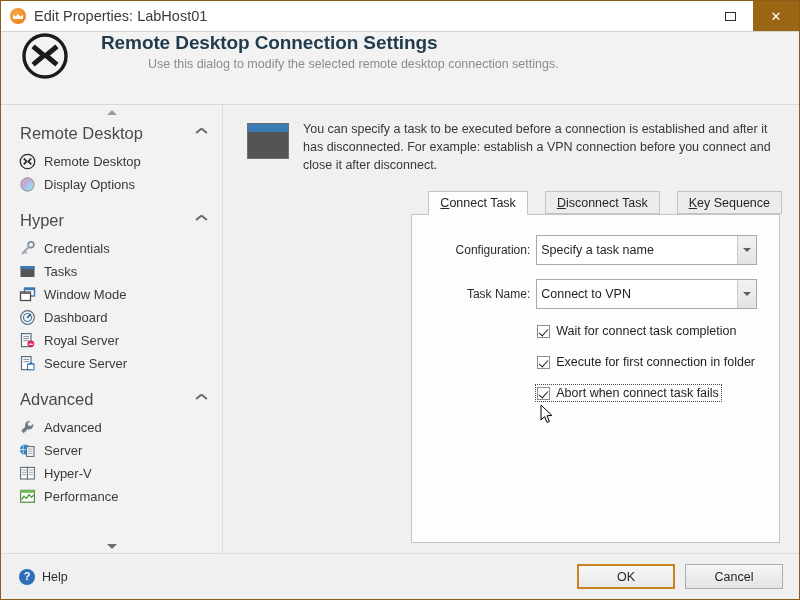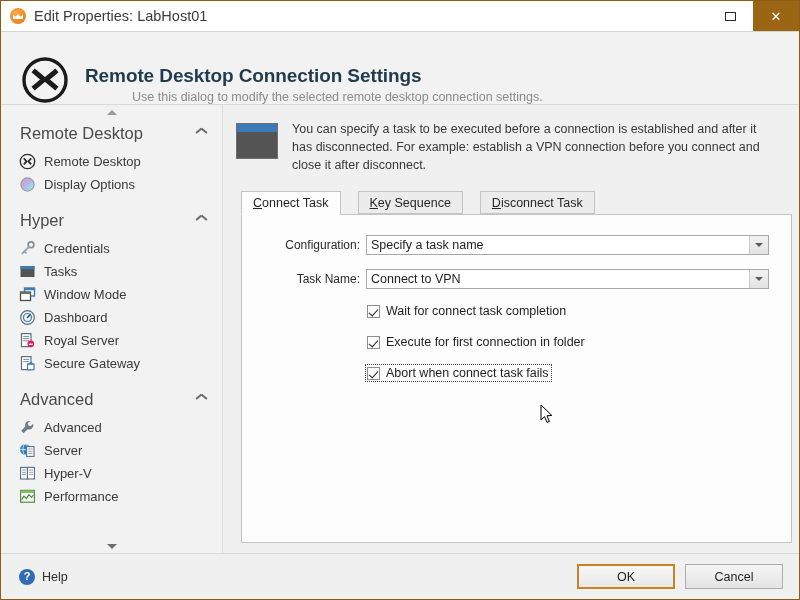--- a/index.html
+++ b/index.html
@@ -77,23 +77,24 @@
     font-family: "Liberation Sans", sans-serif;
     line-height: 1;
   }
   
   .header {
     flex: 0 0 74px;
     background: #f2f2f2;
     border-top: 1px solid #d4d4d4;
     border-bottom: 1px solid #d9d9d9;
     display: flex;
-    align-items: flex-end;
+    align-items: flex-start;
     padding-left: 20px;
     box-sizing: border-box;
+    gap: 16px;
   }
   .header-icon {
     width: 48px; height: 48px;
     flex: 0 0 48px;
     margin-right: 16px;
   }
   .header-text .h-title {
     font-size: 19px;
     font-weight: bold;
     color: #1f3b4d;
@@ -179,25 +180,26 @@
     width: 17px; height: 17px;
     flex: 0 0 17px;
     margin-right: 8px;
     position: relative;
   }
   .nav-label { white-space: nowrap; }
   .group-gap { height: 10px; }
   
   .content {
     flex: 1 1 auto;
-    padding: 10px 4px 0 13px;
+    padding: 10px 16px 0 13px;
     box-sizing: border-box;
     display: flex;
     flex-direction: column;
     min-width: 0;
+    align-items: flex-end;
   }
   .info-row {
     display: flex;
     align-items: flex-start;
     margin-top: 6px;
     margin-bottom: 16px;
   }
   .info-icon {
     width: 42px; height: 36px;
     flex: 0 0 42px;
@@ -268,21 +270,21 @@
   .field-label {
     font-size: 12px;
     color: #2b2b2b;
     text-align: right;
     width: 96px;
     flex: 0 0 96px;
     margin-right: 6px;
   }
   .combo {
     flex: 1 1 auto;
-    height: 20px;
+    height: 30px;
     border: 1px solid #a8a8a8;
     background: #ffffff;
     display: flex;
     align-items: stretch;
     box-sizing: border-box;
   }
   .combo-value {
     flex: 1 1 auto;
     display: flex;
     align-items: center;
@@ -543,21 +545,21 @@
         <div class="nav-item">
           <span class="nav-icon">
             <svg width="17" height="17" viewBox="0 0 17 17">
               <rect x="2.5" y="1.6" width="9.5" height="13" fill="#ffffff" stroke="#5a6e80" stroke-width="1.2"></rect>
               <line x1="4.3" y1="4.4" x2="10.2" y2="4.4" stroke="#7d8b99" stroke-width="1"></line>
               <line x1="4.3" y1="6.6" x2="10.2" y2="6.6" stroke="#7d8b99" stroke-width="1"></line>
               <rect x="8.6" y="9" width="6.4" height="5.8" fill="#ffffff" stroke="#2b6ca3" stroke-width="1"></rect>
               <path d="M8.2 9.4 L11.8 6.8 L15.4 9.4 Z" fill="#2f7fc0"></path>
             </svg>
           </span>
-          <span class="nav-label">Secure Gateway</span>
+          <span class="nav-label">Secure Server</span>
         </div>
 
         <div class="group-gap"></div>
 
         <div class="group-header">
           <span>Advanced</span>
           <span class="group-chev"></span>
         </div>
 
         <div class="nav-item">
@@ -624,24 +626,24 @@
           <div class="info-icon-inner"></div>
         </div>
         <div class="info-text">You can specify a task to be executed before a connection is established and after it has disconnected. For example: establish a VPN connection before you connect and close it after disconnect.</div>
       </div>
 
       <div class="tabstrip">
         <div class="tab active">
           <span><u>C</u><span>onnect Task</span></span>
         </div>
         <div class="tab">
+          <span><u>D</u><span>isconnect Task</span></span>
+        </div>
+        <div class="tab">
           <span><u>K</u><span>ey Sequence</span></span>
-        </div>
-        <div class="tab">
-          <span><u>D</u><span>isconnect Task</span></span>
         </div>
       </div>
 
       <div class="tabpanel">
 
         <div class="field-row">
           <div class="field-label">Configuration:</div>
           <div class="combo">
             <div class="combo-value">Specify a task name</div>
             <div class="combo-btn">

